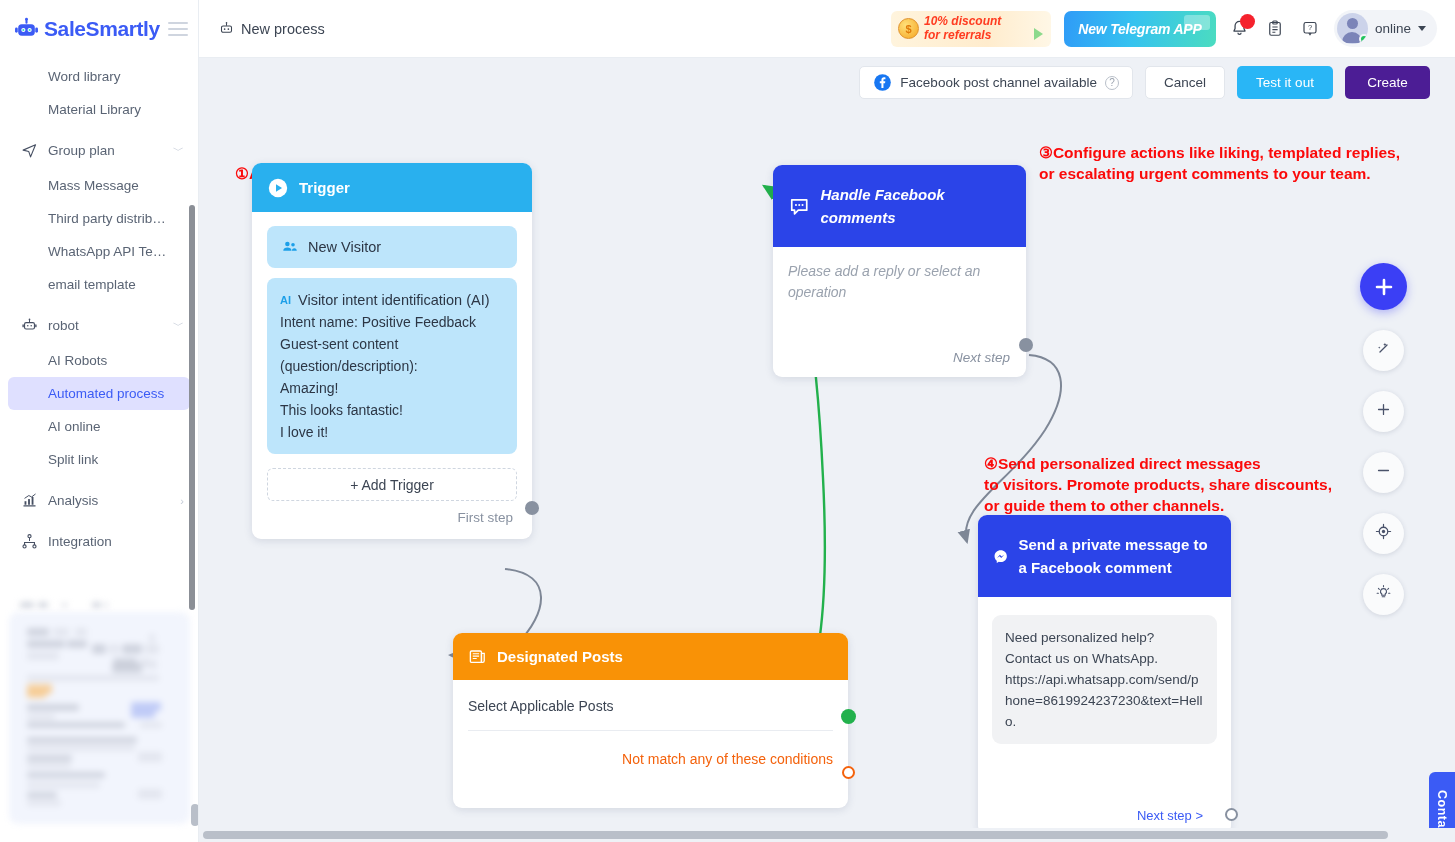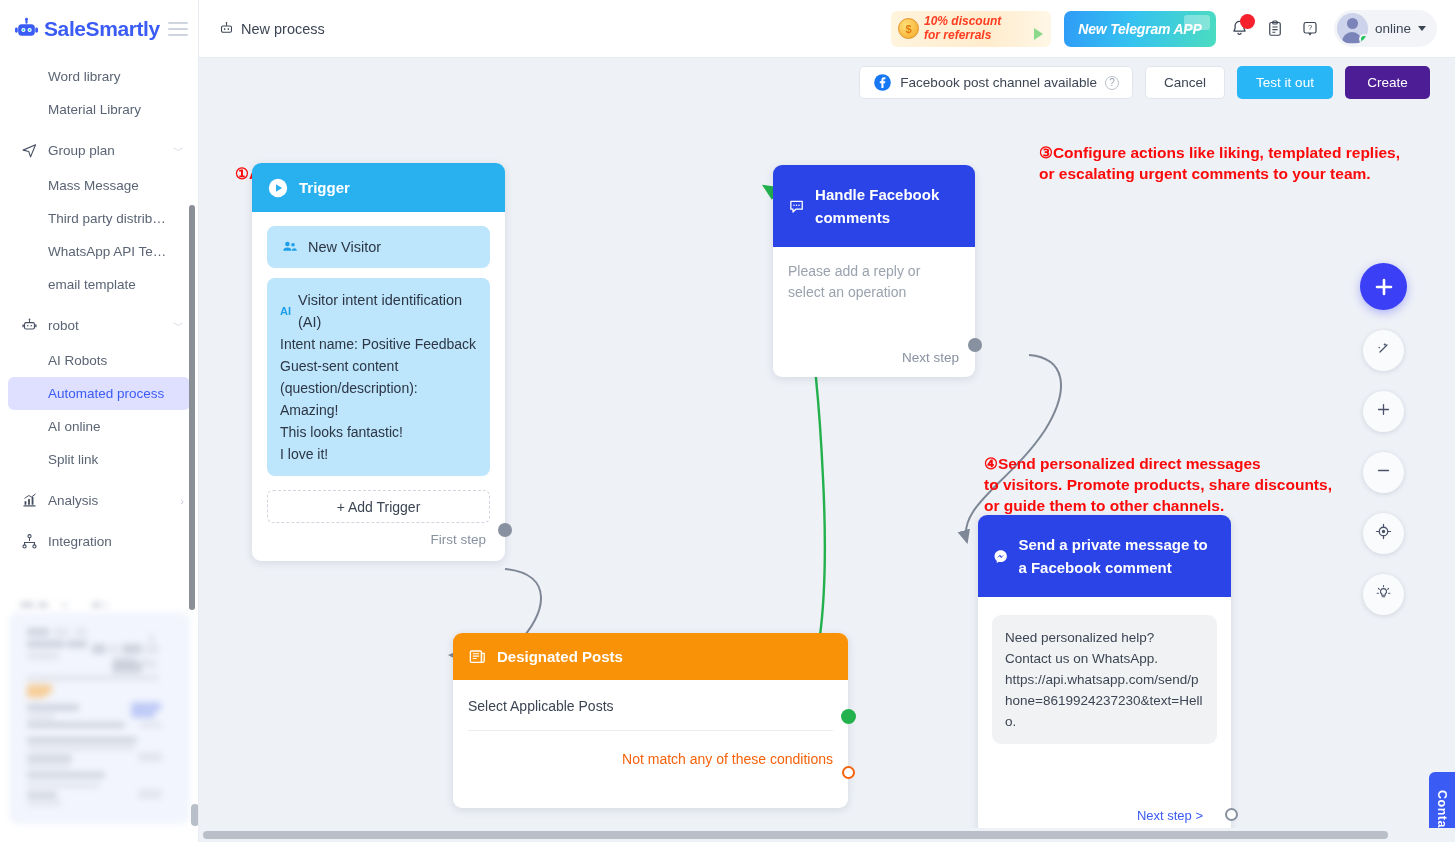--- a/index.html
+++ b/index.html
@@ -436,21 +436,21 @@
     </svg>
 
     <div class="anno" id="anno1" style="left:36px; top:105px;">①Automatically detect visitor intent</div>
     <div class="anno" id="anno2" style="left:306px; top:601px;">②Target actions based on selected post</div>
     <div class="anno" id="anno3" style="left:840px; top:84px;">③Configure actions like liking, templated replies,
 or escalating urgent comments to your team.</div>
     <div class="anno" id="anno4" style="left:785px; top:371px;margin-top:24px;">④Send personalized direct messages
 to visitors. Promote products, share discounts,
 or guide them to other channels.</div>
 
-    <div class="node" style="left:53px; top:105px; width:253px;">
+    <div class="node" style="left:53px; top:105px; width:280px;">
       <div class="node-hd" style="background:#29b0ee;">
         <svg width="22" height="22" viewBox="0 0 24 24">
           <circle cx="12" cy="12" r="10" fill="#fff"></circle>
           <path d="M9.8 7.8 L16.4 12 L9.8 16.2 z" fill="#29b0ee"></path>
         </svg>
         <span>Trigger</span>
       </div>
       <div class="node-body">
         <div class="chip">
           <svg width="18" height="18" viewBox="0 0 24 24">
@@ -475,21 +475,21 @@
               <div>I love it!</div>
             </div>
         </div>
 
         <div class="add-trigger" style="margin-top:14px;">+ Add Trigger</div>
         <div class="step-label">First step</div>
       </div>
       <div class="port port-grey" style="right:-7px; bottom:24px;"></div>
     </div>
 
-    <div class="node" style="left:574px; top:107px; width:202px; height:212px;">
+    <div class="node" style="left:574px; top:107px; width:253px; height:212px;font-style:italic;">
       <div class="node-hd" style="background:#2b44e8; height:82px; align-items:center;">
         <svg width="24" height="24" viewBox="0 0 24 24">
           <path d="M4 5.5h16v11H11l-4 4v-4H4z" fill="none" stroke="#fff" stroke-width="1.8" stroke-linejoin="round"></path>
           <circle cx="8.5" cy="11" r="1.1" fill="#fff"></circle>
             <circle cx="12" cy="11" r="1.1" fill="#fff"></circle>
             <circle cx="15.5" cy="11" r="1.1" fill="#fff"></circle>
         </svg>
         <span>Handle Facebook comments</span>
       </div>
       <div class="node-body" style="padding-top:14px;">

